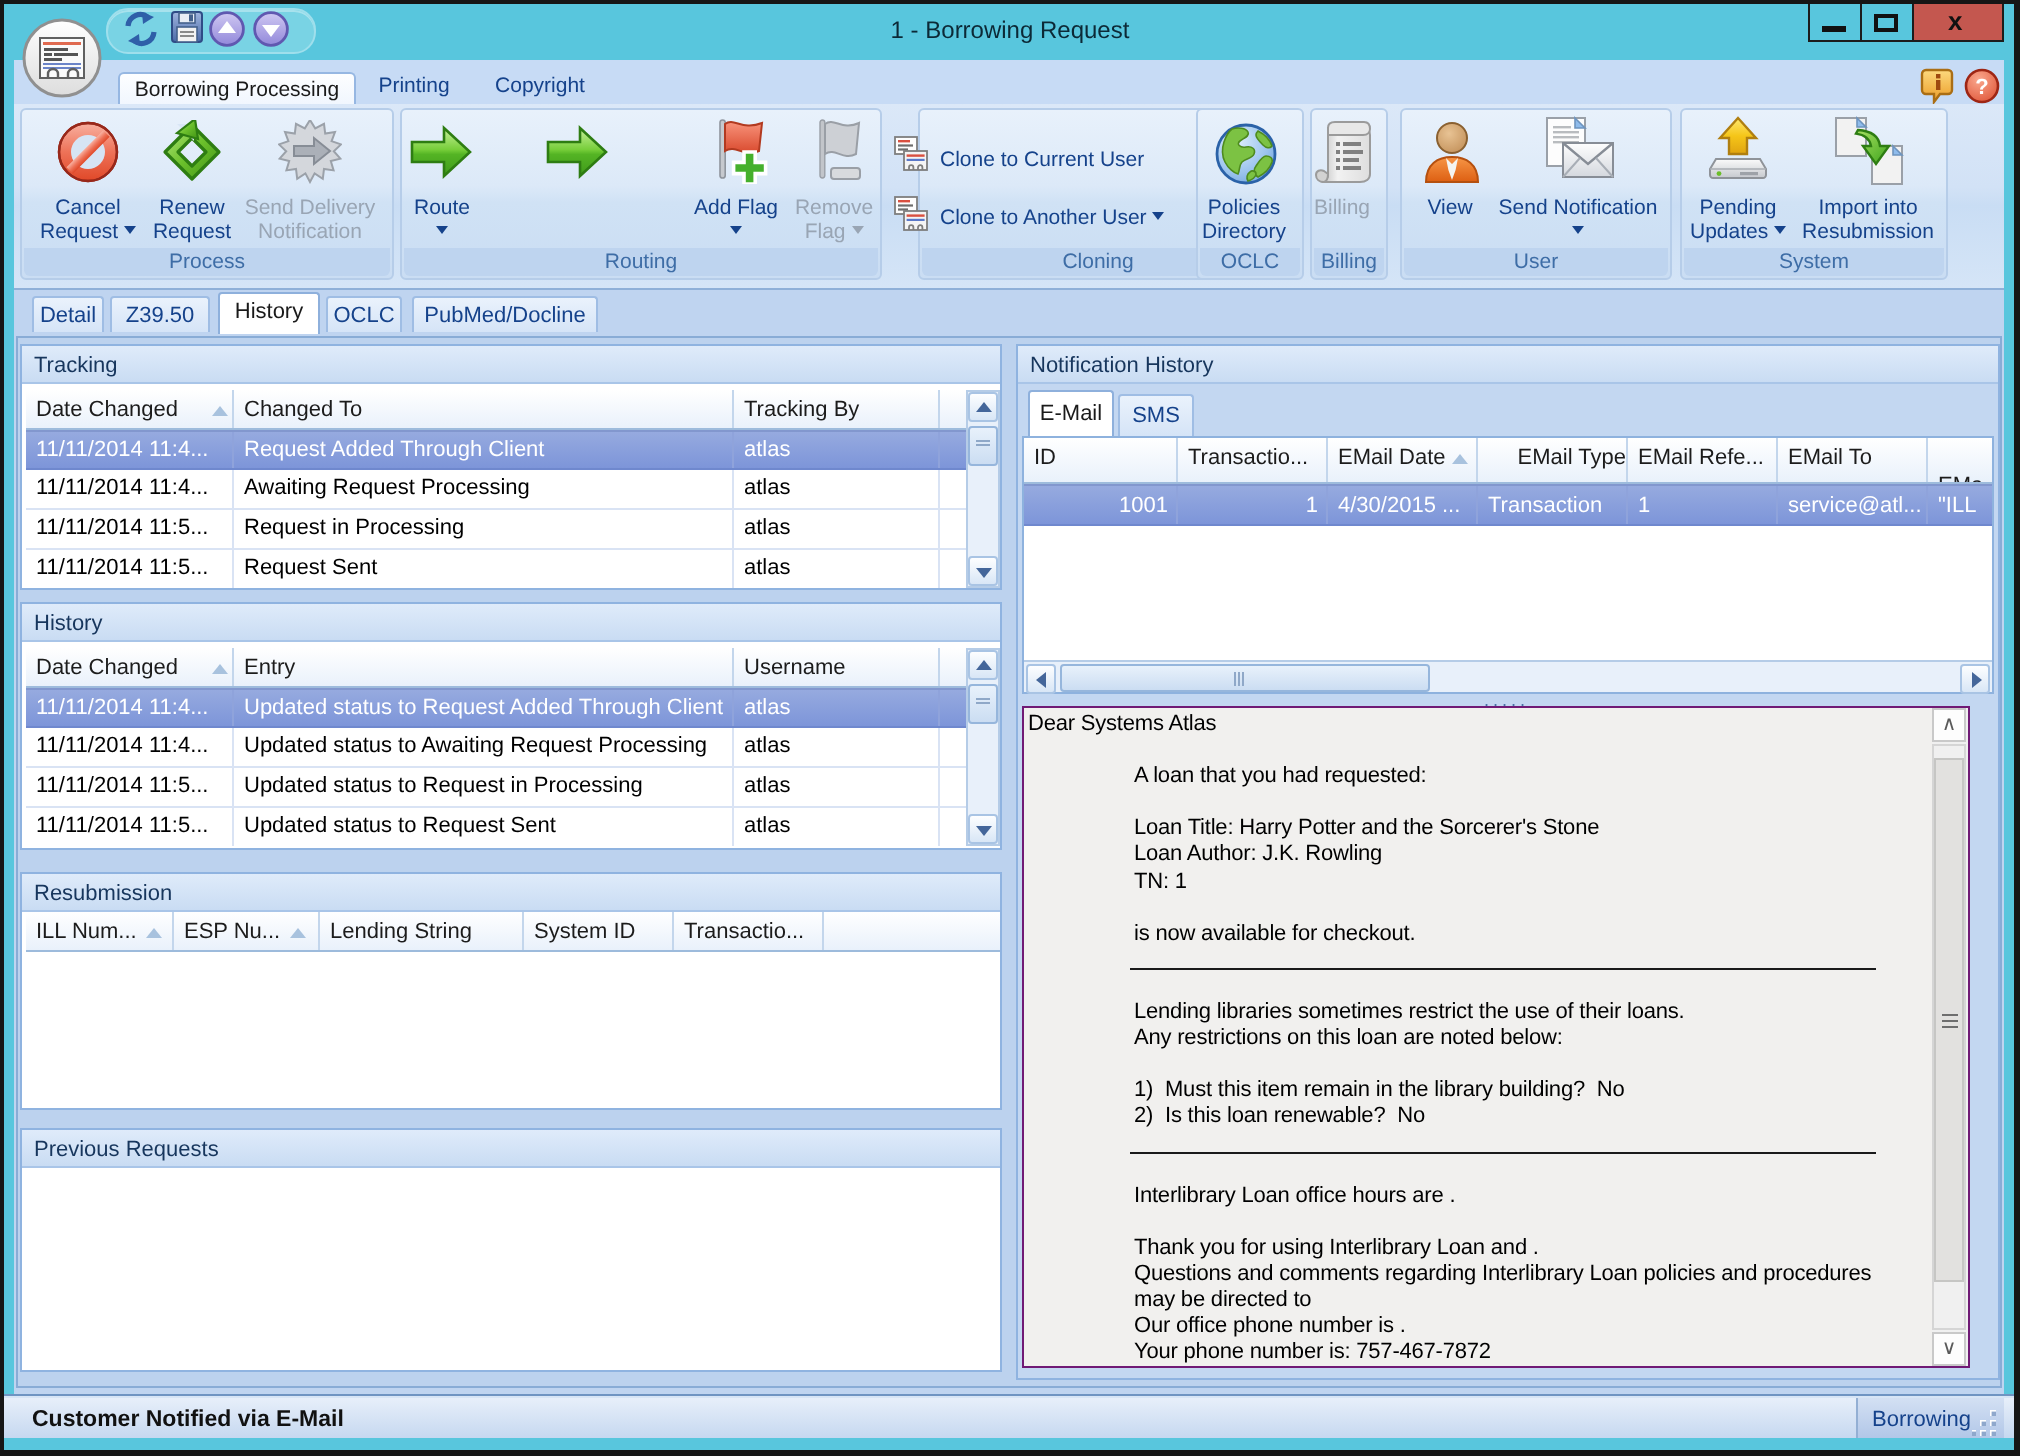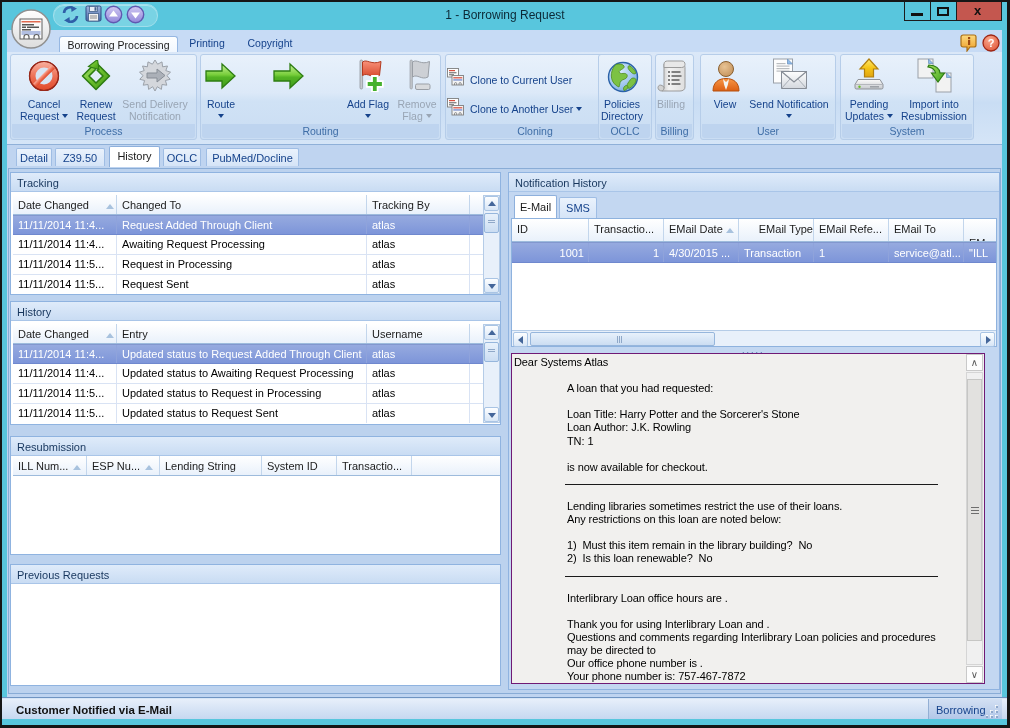--- a/index.html
+++ b/index.html
@@ -70,21 +70,21 @@
   <div class="rtab" style="left:183px;top:37px;width:48px;">Printing</div>
   <div class="rtab" style="left:240px;top:37px;width:60px;">Copyright</div>
 
   <div id="ribbon" class="abs">
     <div class="grp" style="left:3px;width:187px;">
         <div class="grplabel">Process</div>
       </div>
     <div class="grp" style="left:193px;width:241px;">
         <div class="grplabel">Routing</div>
       </div>
-    <div class="grp" style="left:438px;width:180px;">
+    <div class="grp" style="left:452px;width:180px;">
         <div class="grplabel">Cloning</div>
       </div>
     <div class="grp" style="left:591px;width:54px;">
         <div class="grplabel">OCLC</div>
       </div>
     <div class="grp" style="left:648px;width:39px;">
         <div class="grplabel">Billing</div>
       </div>
     <div class="grp" style="left:833px;width:134px;">
         <div class="grplabel">System</div>

